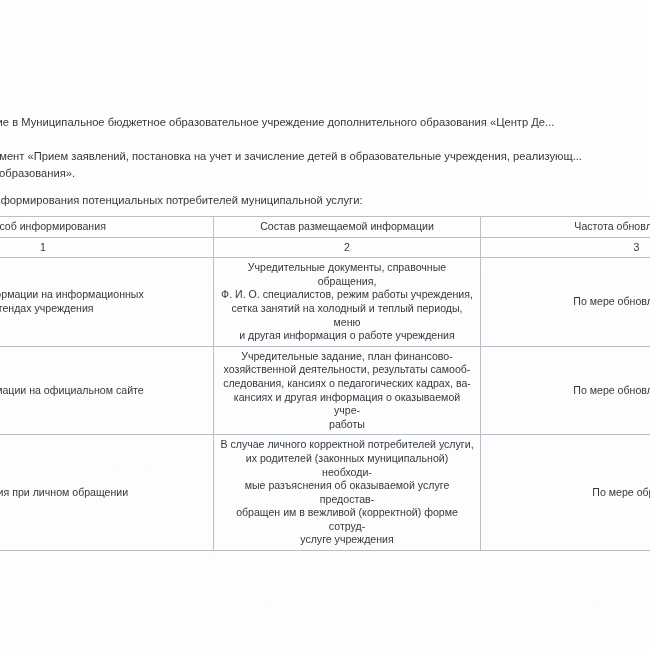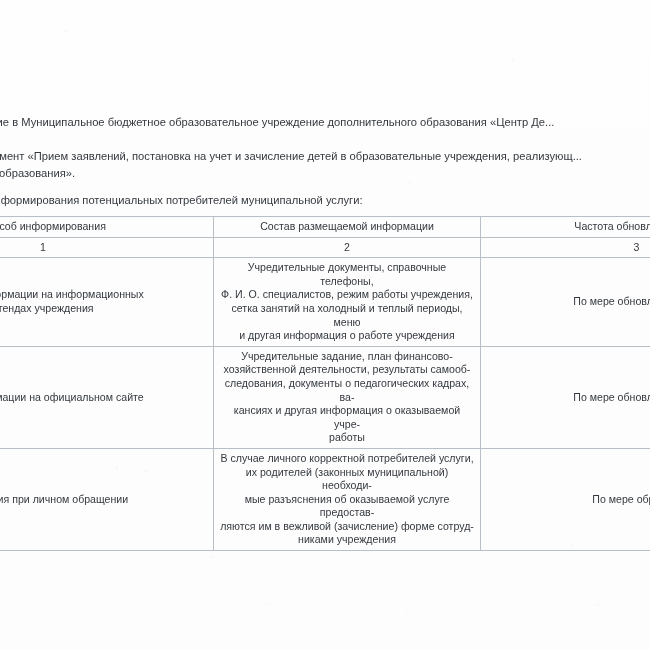--- a/index.html
+++ b/index.html
@@ -123,21 +123,21 @@
   <tbody id="table-body">
       <tr>
         <td>
           <span class="cell-lines">
             <span>дение информации на информационных</span>
             <span>стендах учреждения</span>
           </span>
         </td>
         <td>
           <span class="cell-lines">
-            <span>Учредительные документы, справочные телефоны,</span>
+            <span>Учредительные документы, справочные обращения,</span>
             <span>Ф. И. О. специалистов, режим работы учреждения,</span>
             <span>сетка занятий на холодный и теплый периоды, меню</span>
             <span>и другая информация о работе учреждения</span>
           </span>
         </td>
         <td>
           <span class="cell-lines">
             <span>По мере обновления инф</span>
           </span>
         </td>
@@ -145,21 +145,21 @@
       <tr>
         <td>
           <span class="cell-lines">
             <span>ние информации на официальном сайте</span>
           </span>
         </td>
         <td>
           <span class="cell-lines">
             <span>Учредительные задание, план финансово-</span>
             <span>хозяйственной деятельности, результаты самооб-</span>
-            <span>следования, документы о педагогических кадрах, ва-</span>
+            <span>следования, кансиях о педагогических кадрах, ва-</span>
             <span>кансиях и другая информация о оказываемой учре-</span>
             <span>работы</span>
           </span>
         </td>
         <td>
           <span class="cell-lines">
             <span>По мере обновления инф</span>
           </span>
         </td>
       </tr>
@@ -167,22 +167,22 @@
         <td>
           <span class="cell-lines">
             <span>формация при личном обращении</span>
           </span>
         </td>
         <td>
           <span class="cell-lines">
             <span>В случае личного корректной потребителей услуги,</span>
             <span>их родителей (законных муниципальной) необходи-</span>
             <span>мые разъяснения об оказываемой услуге предостав-</span>
-            <span>ляются им в вежливой (зачисление) форме сотруд-</span>
-            <span>никами учреждения</span>
+            <span>обращен им в вежливой (корректной) форме сотруд-</span>
+            <span>услуге учреждения</span>
           </span>
         </td>
         <td>
           <span class="cell-lines">
             <span>По мере обращен</span>
           </span>
         </td>
       </tr>
     </tbody>
 </table>

